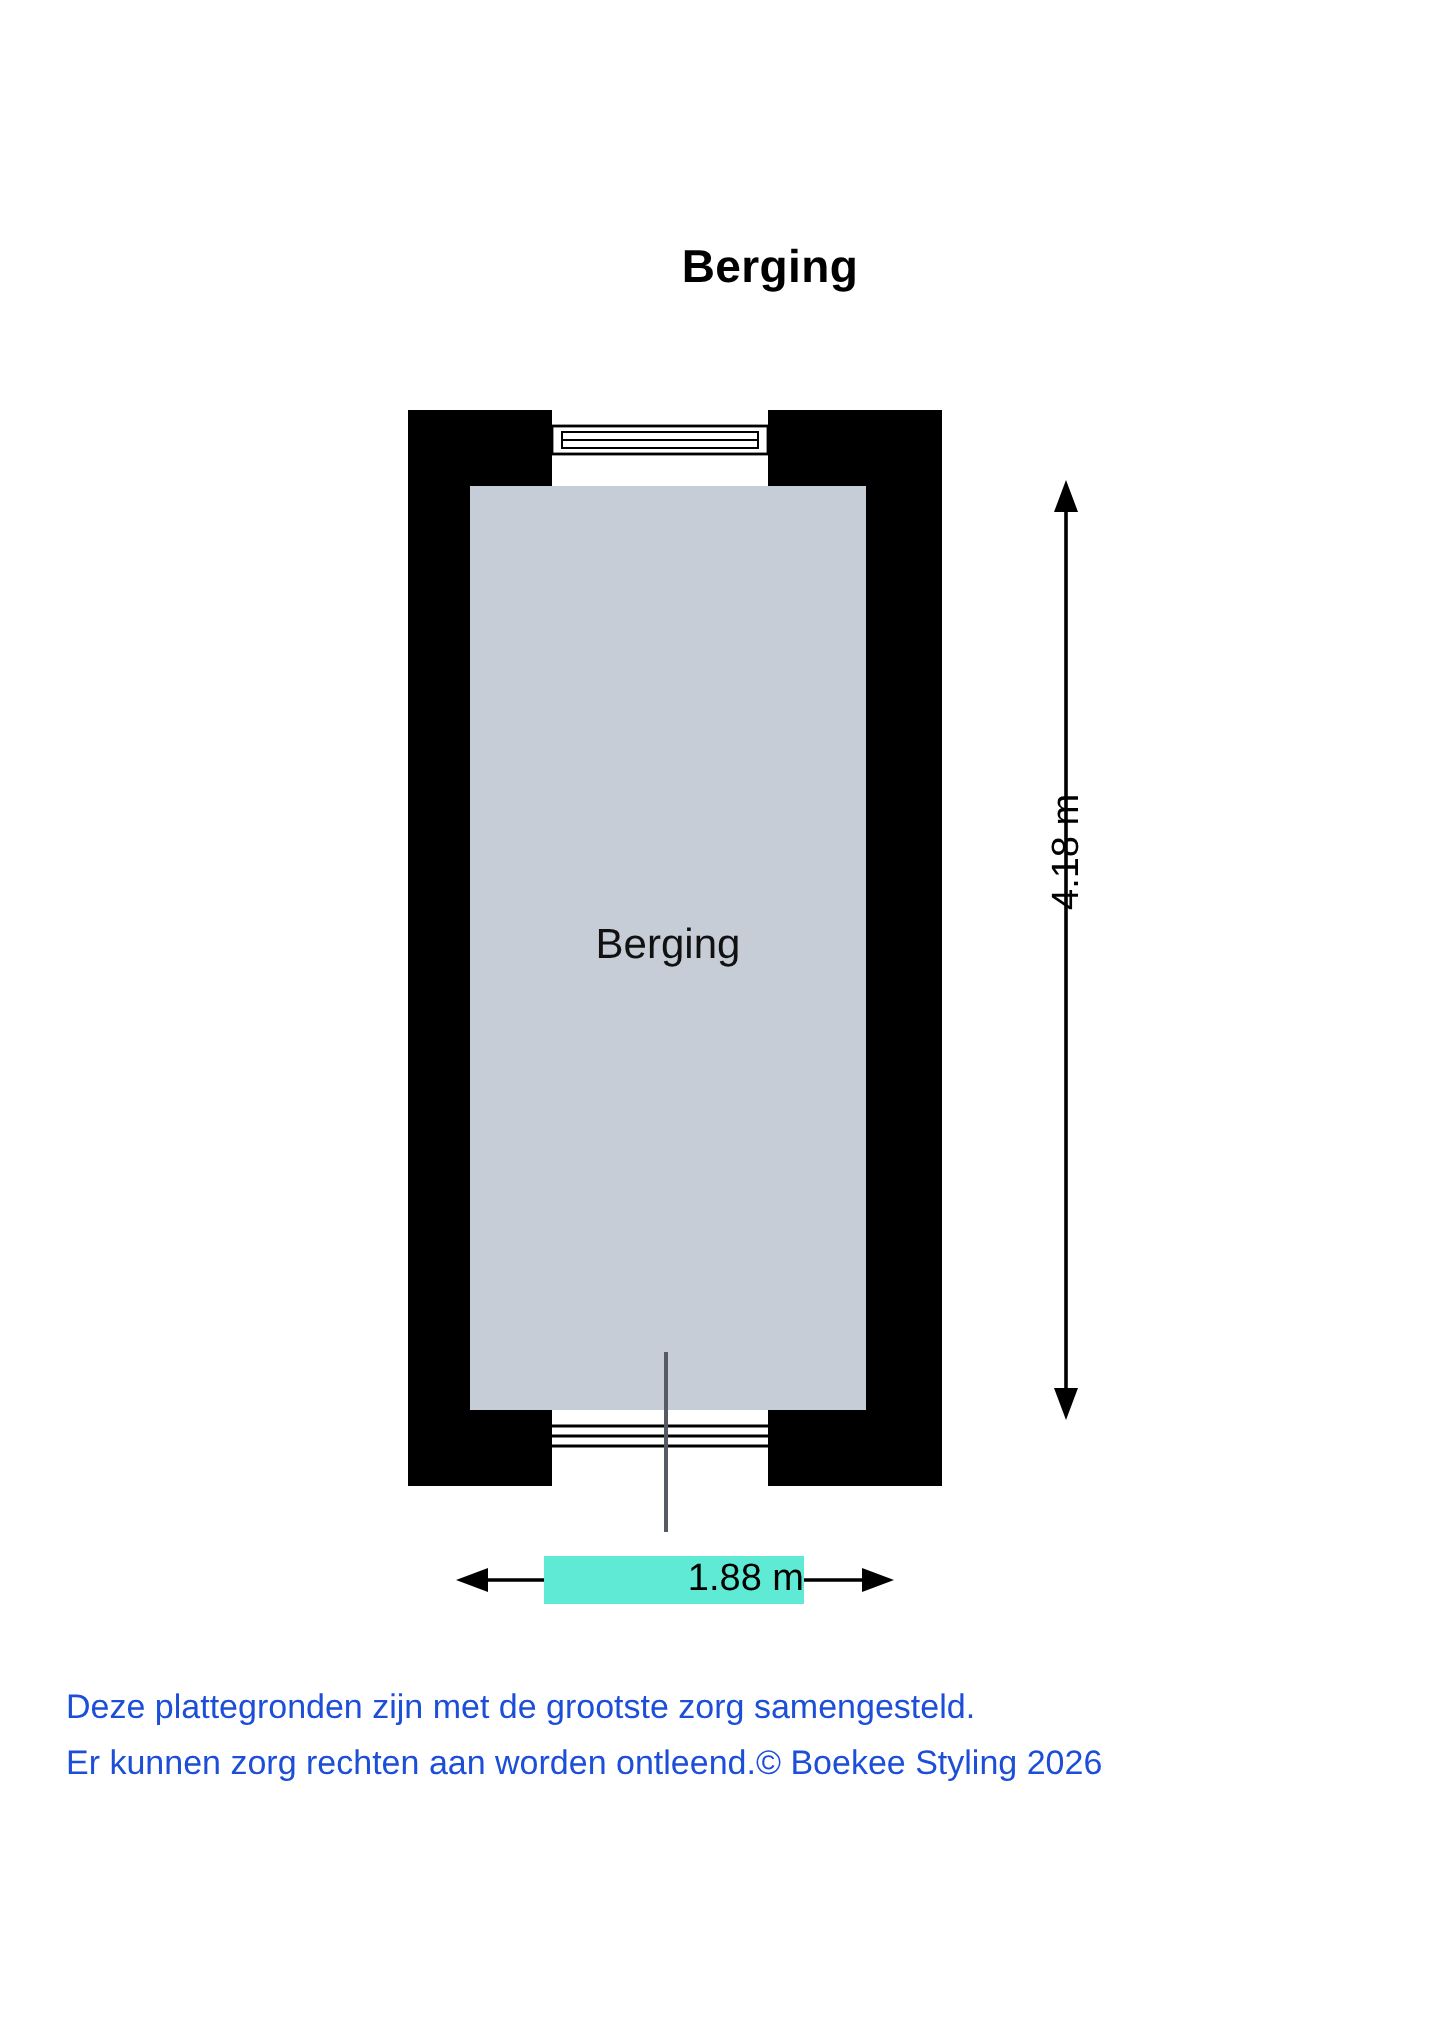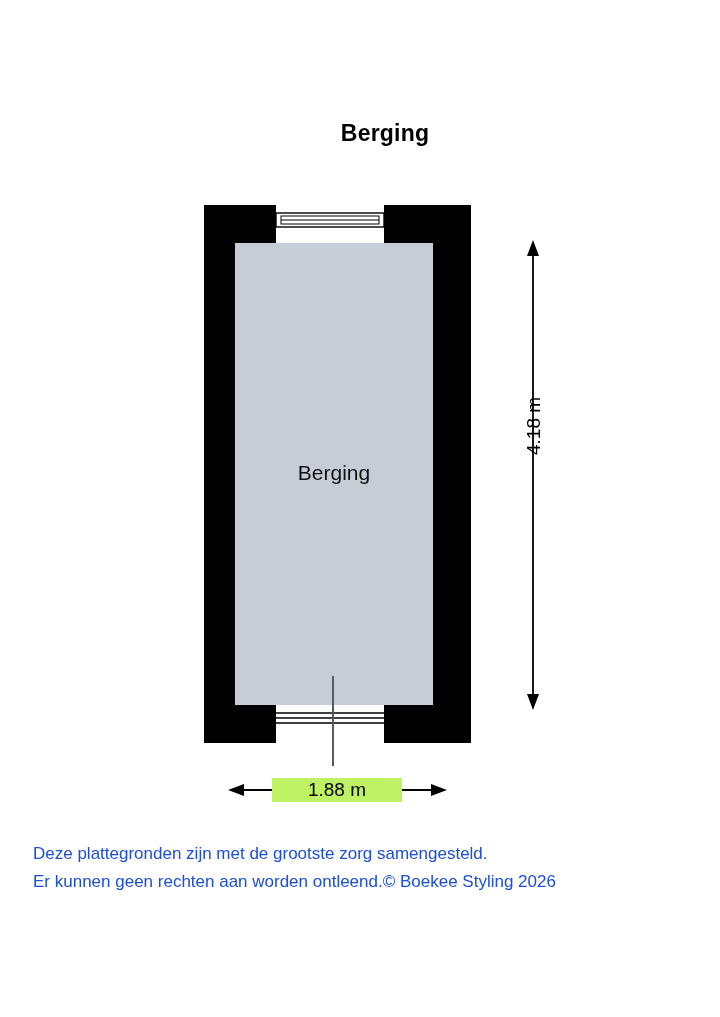--- a/index.html
+++ b/index.html
@@ -78,24 +78,24 @@
     transform: rotate(-90deg);
     transform-origin: center center;
     white-space: nowrap;
   }
 
   .dim-label-h {
     position: absolute;
     left: 247px;
     top: 778px;
     width: 130px;
-    text-align: center;
+    text-align: right;
     font-size: 19px;
     line-height: 24px;
-    background: #bef264;
+    background: #5eead4;
     white-space: nowrap;
   }
 
   
   .footer {
     position: absolute;
     left: 8px;
     top: 840px;
     width: 706px;
     font-size: 17px;
@@ -169,16 +169,16 @@
 
     <div class="room-label">Berging</div>
 
     <div class="dim-label-v">4.18 m</div>
 
     <div class="dim-label-h">1.88 m</div>
   </div>
 
   <div class="footer">
     <span class="footer-line">Deze plattegronden zijn met de grootste zorg samengesteld.</span>
-    <span class="footer-line footer-line-2"><span>Er kunnen geen rechten aan worden ontleend.</span><span class="credit">© Boekee Styling 2026</span></span>
+    <span class="footer-line footer-line-2"><span>Er kunnen zorg rechten aan worden ontleend.</span><span class="credit">© Boekee Styling 2026</span></span>
   </div>
 
 </div>
 
 </body></html>

